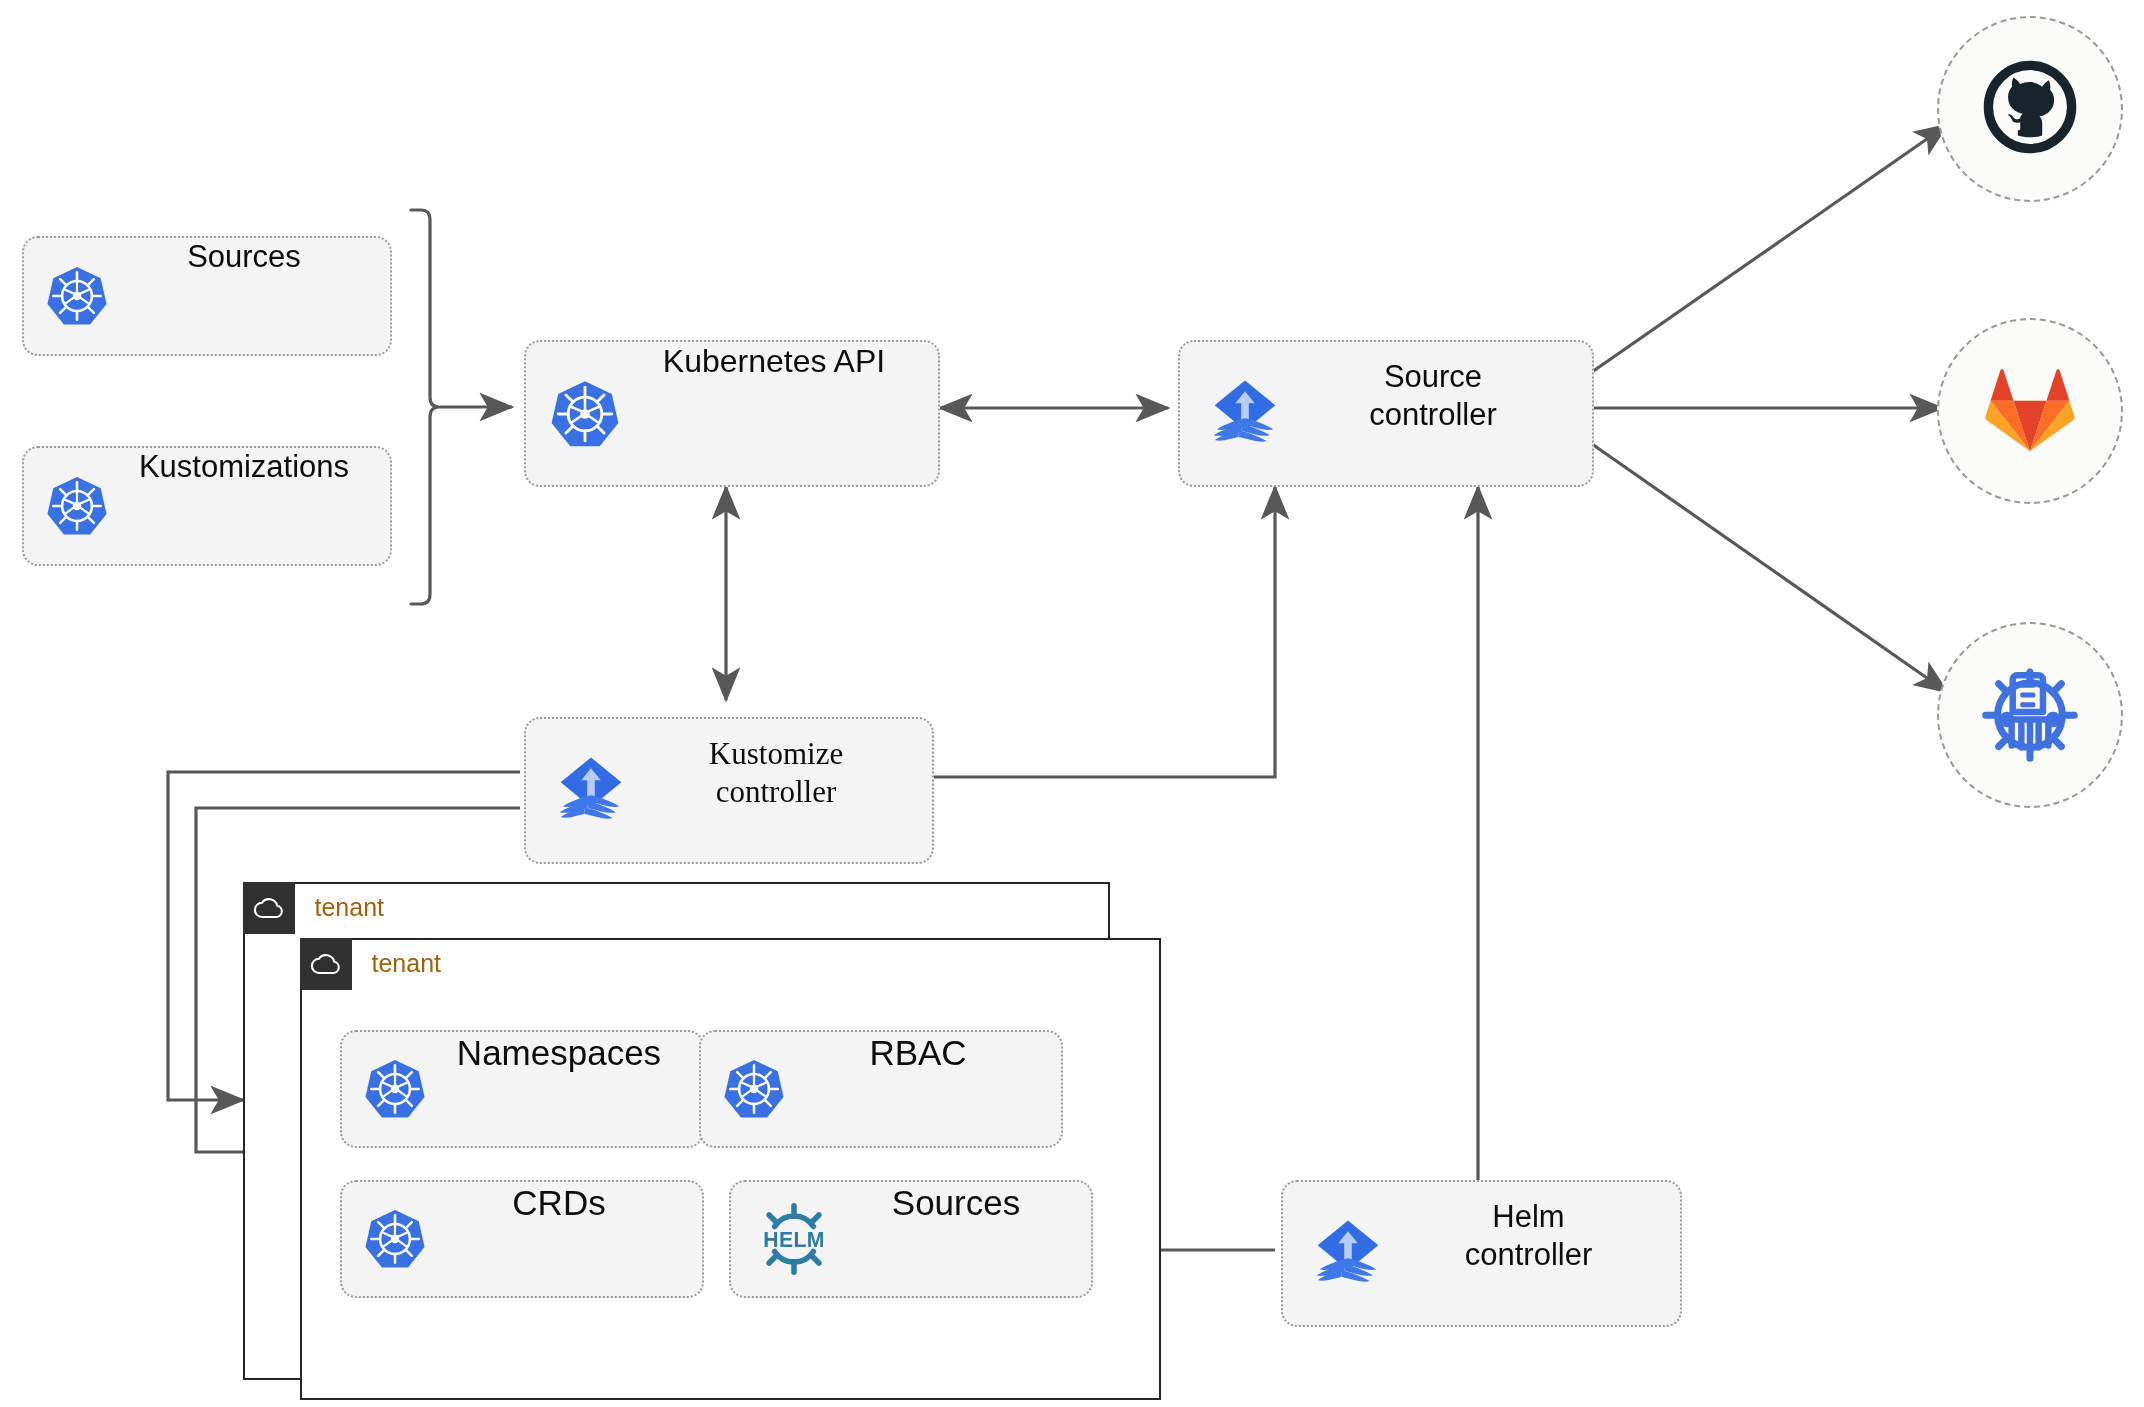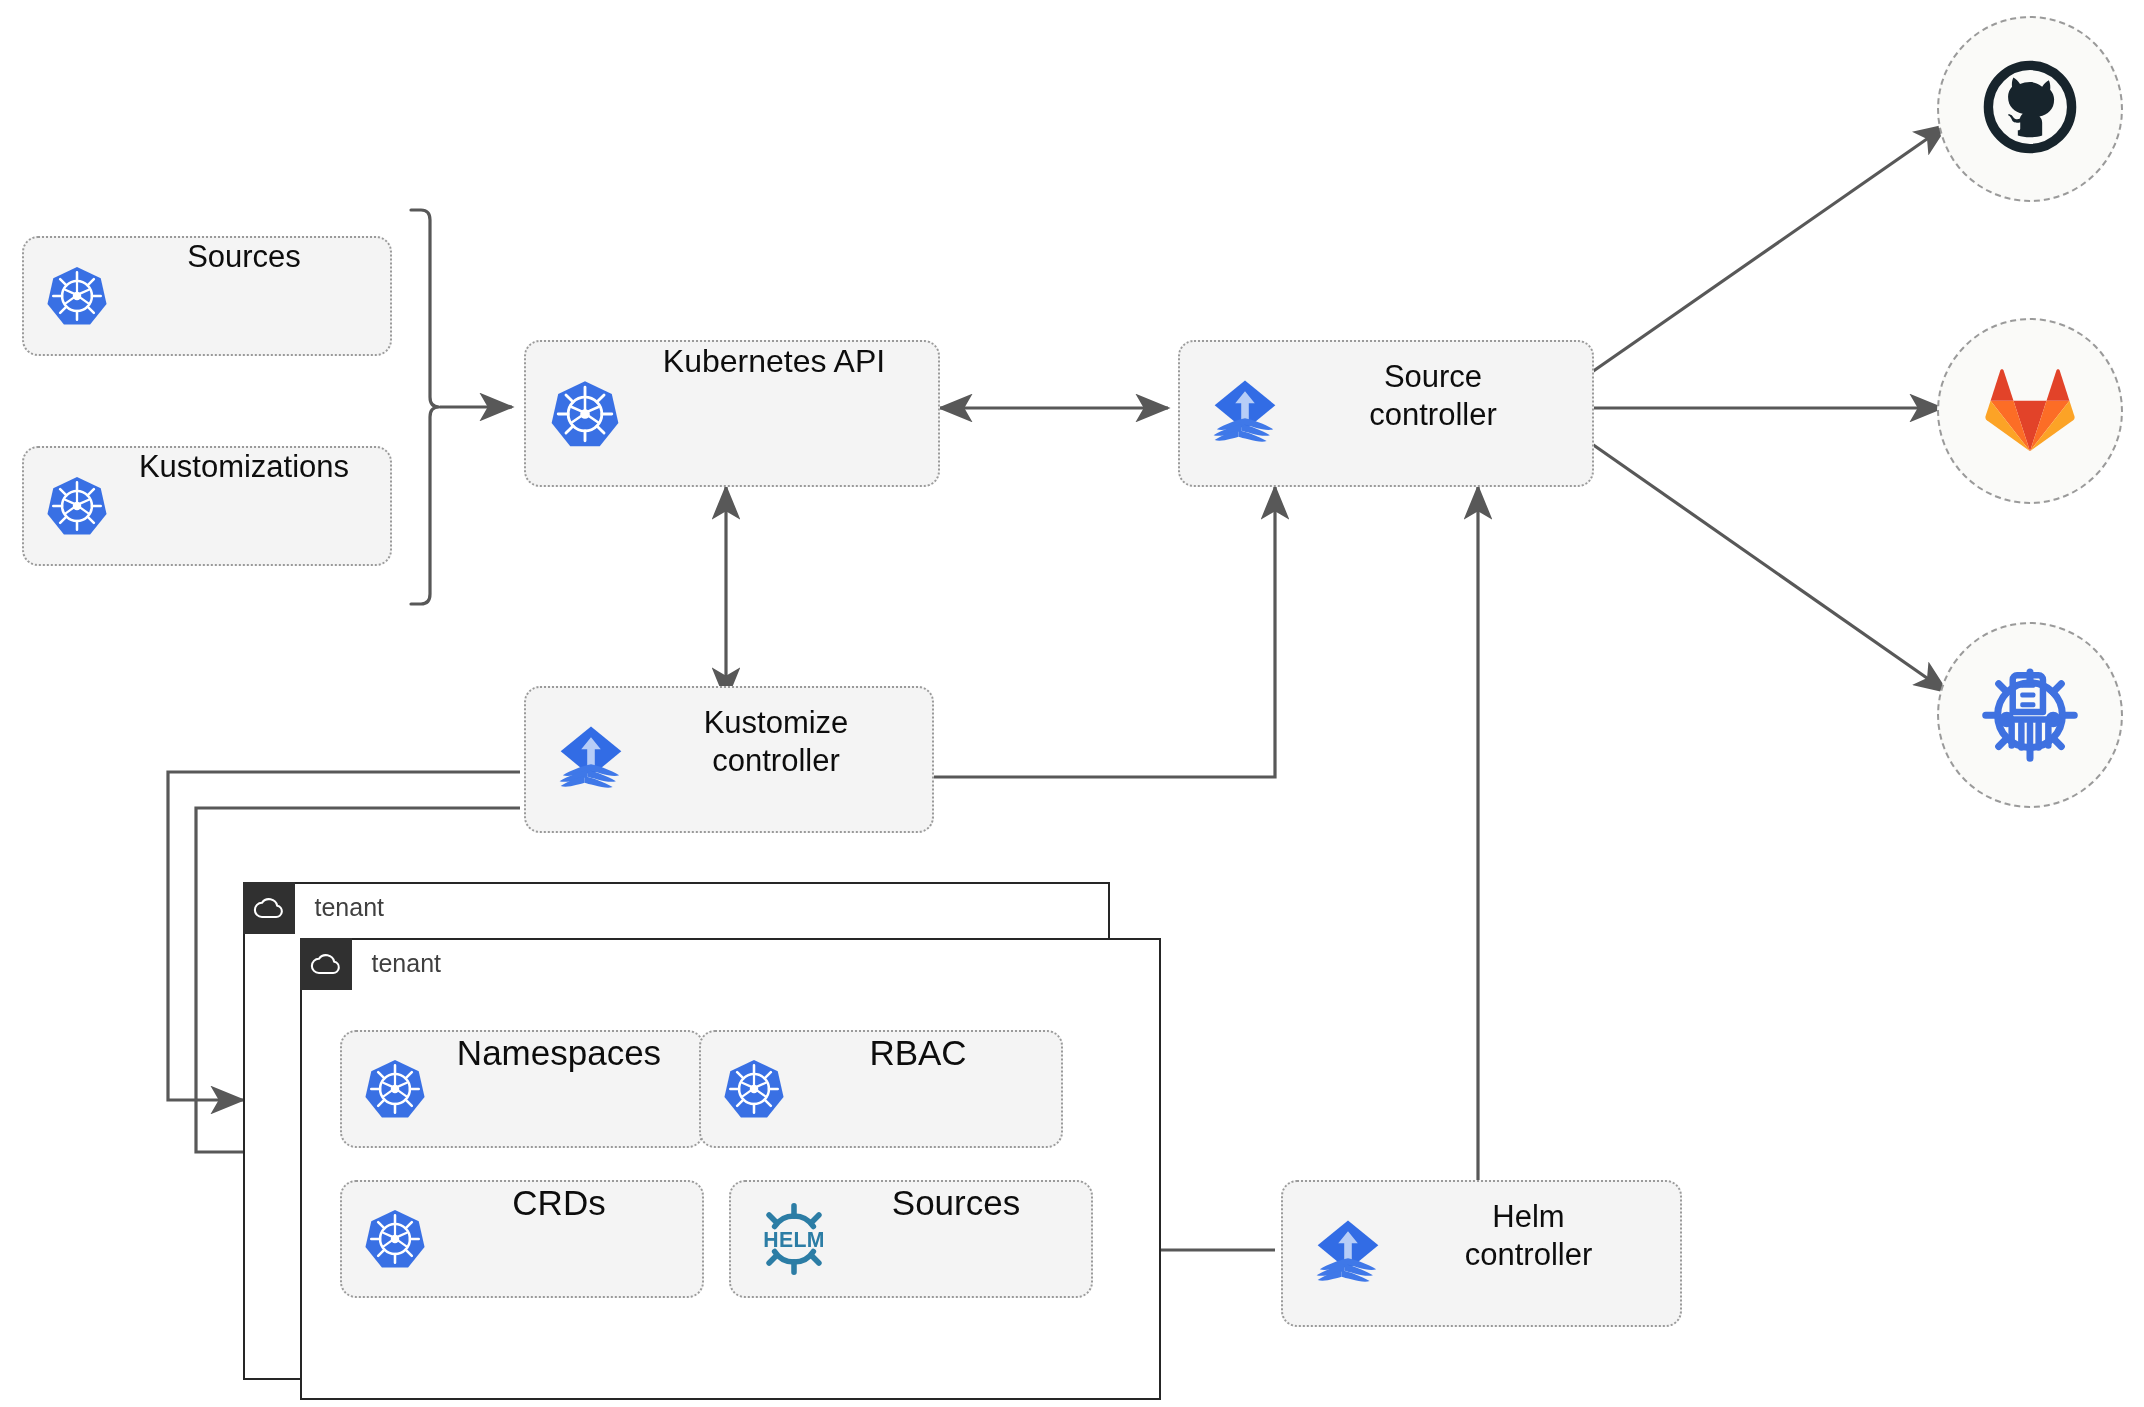--- a/index.html
+++ b/index.html
@@ -77,21 +77,21 @@
   .tenant-chip {
     width: 52px;
     height: 52px;
     background: #303030;
     display: flex;
     align-items: center;
     justify-content: center;
   }
   .tenant-name {
     font-size: 25px;
-    color: #404040;
+    color: #a16207;
     padding-left: 20px;
     white-space: nowrap;
     background: #ffffff;
   }
 
   
   .provider {
     position: absolute;
     box-sizing: border-box;
     border: 2.5px dashed #9a9a9a;
@@ -234,21 +234,21 @@
           <path d="M36 40 C 28 41.5, 18 45.5, 10 50 C 14 51.5, 20 50.2, 27 48.4 C 31 47.4, 34 46.6, 36 46 Z"></path>
           <path d="M33 45.5 C 25 47, 15 51, 7 55.5 C 11 57, 17 55.7, 24 53.9 C 28 52.9, 31 52.1, 33 51.5 Z"></path>
           <path d="M30 51 C 22 52.5, 14 56, 8 60 C 12 61.5, 17 60.4, 23 58.9 C 26 58.1, 28.5 57.5, 30 57 Z"></path>
         </g>
       </svg>
     </span>
     <span class="lbl">Source
 controller</span>
   </div>
 
-  <div class="node n-ctl" style="left:524px; top:686px; width:410px; height:147px;">
+  <div class="node n-ctl" style="left:524px; top:717px; width:410px; height:147px;font-family:Liberation Serif, serif;">
     <span class="ico">
       <svg width="78" height="78" viewBox="0 0 72 72" xmlns="http://www.w3.org/2000/svg">
         <path d="M36 5 L64 28 L36 51 L8 28 Z" fill="#326ce5"></path>
         <path d="M36 15 L45 26 L39.5 26 L39.5 44 L32.5 44 L32.5 26 L27 26 Z" fill="#b7cdf7"></path>
         <g fill="#3f78e8">
           <path d="M36 40 C 44 41.5, 54 45.5, 62 50 C 58 51.5, 52 50.2, 45 48.4 C 41 47.4, 38 46.6, 36 46 Z"></path>
           <path d="M33 45.5 C 41 47, 51 51, 59 55.5 C 55 57, 49 55.7, 42 53.9 C 38 52.9, 35 52.1, 33 51.5 Z"></path>
           <path d="M30 51 C 38 52.5, 48 56.5, 56 61 C 52 62.5, 46 61.2, 39 59.4 C 35 58.4, 32 57.6, 30 57 Z"></path>
           <path d="M36 40 C 28 41.5, 18 45.5, 10 50 C 14 51.5, 20 50.2, 27 48.4 C 31 47.4, 34 46.6, 36 46 Z"></path>
           <path d="M33 45.5 C 25 47, 15 51, 7 55.5 C 11 57, 17 55.7, 24 53.9 C 28 52.9, 31 52.1, 33 51.5 Z"></path>

